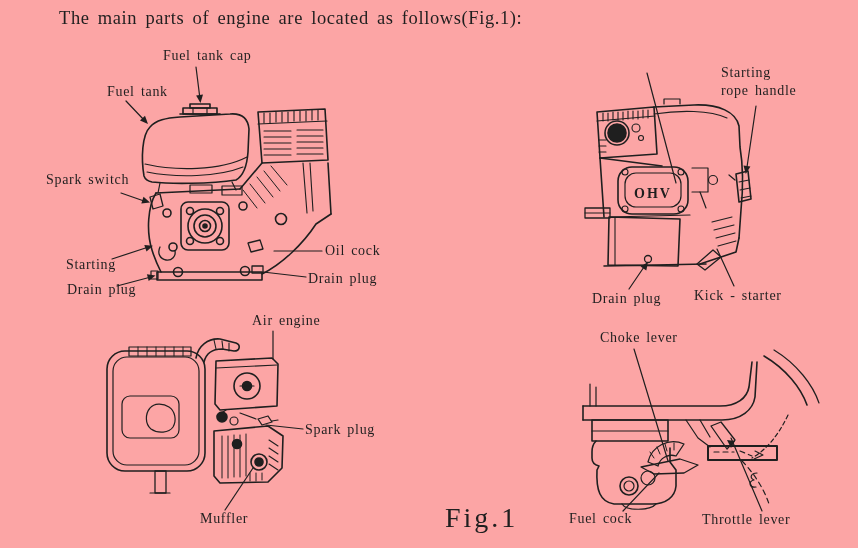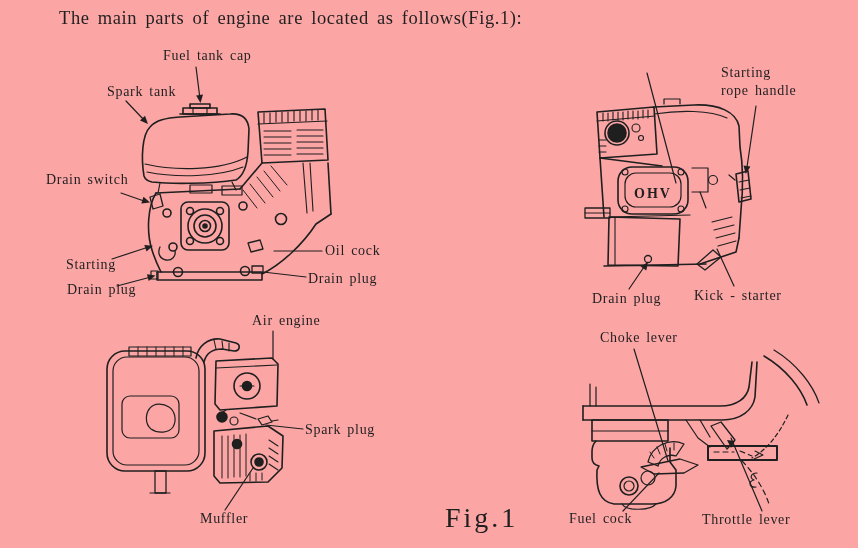--- a/index.html
+++ b/index.html
@@ -265,22 +265,22 @@
       <path d="M273 331 L273 359"></path>
       <path d="M303 429 L266 425"></path>
       <path d="M225 510 L253 468"></path>
       <path d="M634 349 L668 461"></path>
       <path d="M623 511 L659 473"></path>
       <path d="M762 511 L731 438"></path>
     </g>
   </svg>
 
   <div class="label" style="left:163px;top:47px">Fuel tank cap</div>
-  <div class="label" style="left:107px;top:83px">Spark tank</div>
-  <div class="label" style="left:46px;top:171px">Drain switch</div>
+  <div class="label" style="left:107px;top:83px">Fuel tank</div>
+  <div class="label" style="left:46px;top:171px">Spark switch</div>
   <div class="label" style="left:66px;top:256px">Starting</div>
   <div class="label" style="left:67px;top:281px">Drain plug</div>
   <div class="label" style="left:325px;top:242px">Oil cock</div>
   <div class="label" style="left:308px;top:270px">Drain plug</div>
 
   <div class="label" style="left:721px;top:64px">Starting
 rope handle</div>
   <div class="label" style="left:592px;top:290px">Drain plug</div>
   <div class="label" style="left:694px;top:287px">Kick - starter</div>
 

